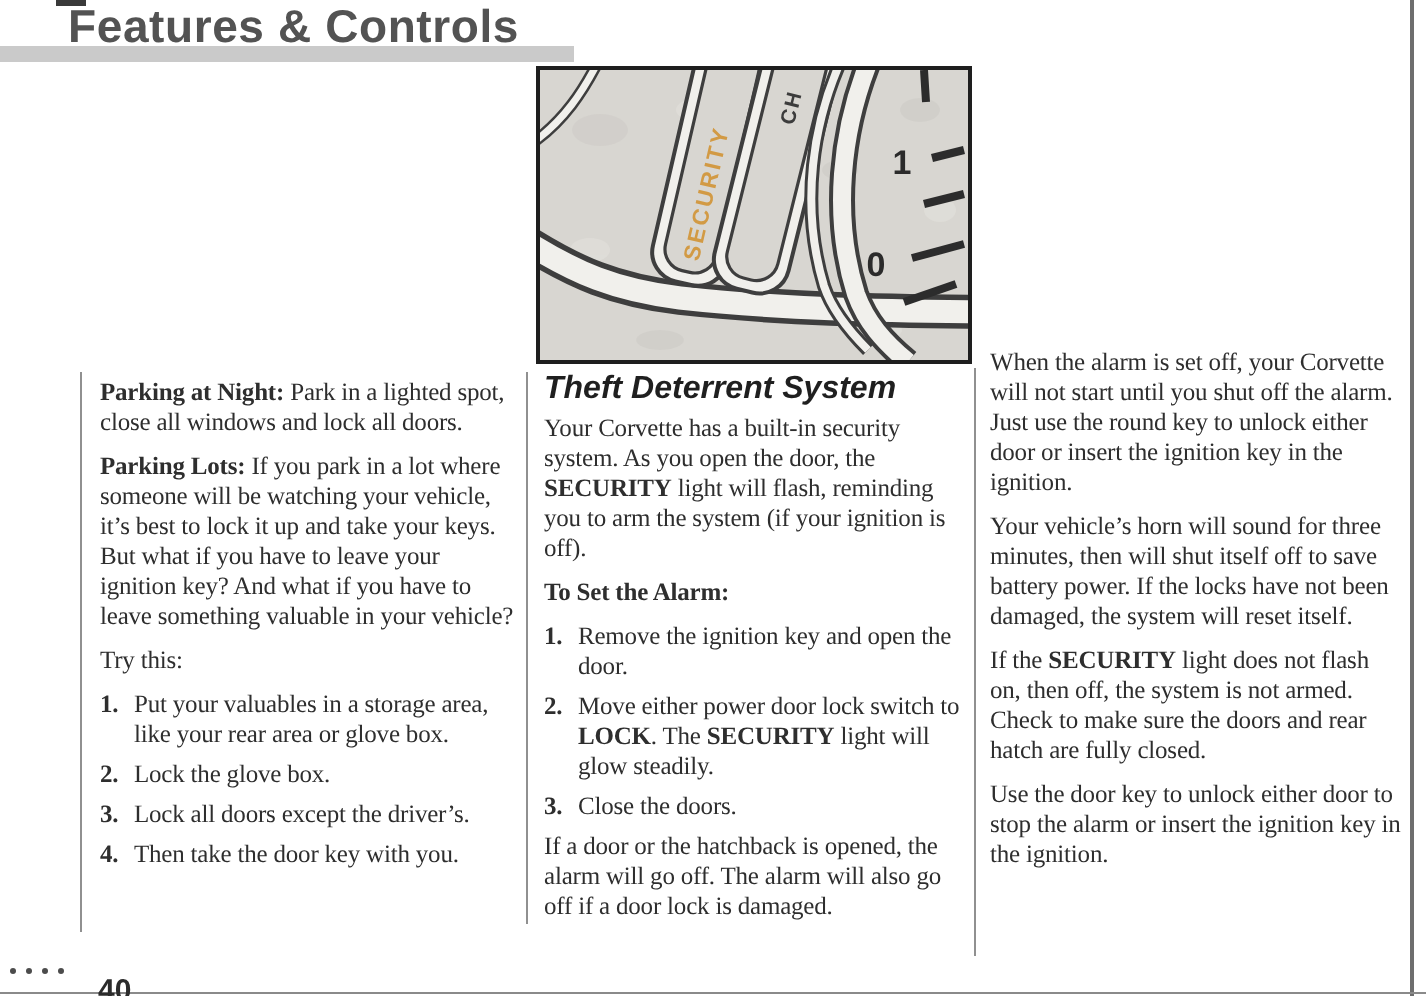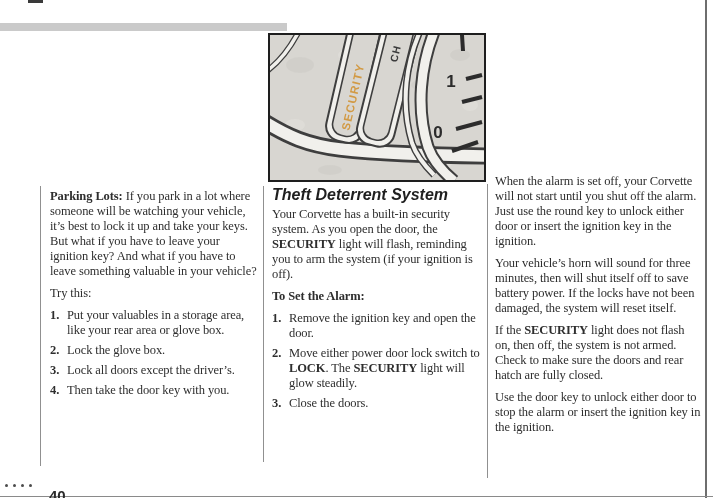--- a/index.html
+++ b/index.html
@@ -44,20 +44,21 @@
   .page-num{position:absolute;left:33px;top:471px;margin:16px;
       font-family:"Liberation Sans",sans-serif;font-weight:bold;font-size:15px;color:#2b2b2b;}
 </style>
 </head>
 <body>
 
 <div class="page">
 
   <div class="corner-dash"></div>
   <div class="title-bar"></div>
+  <h1 class="page-title">Features &amp; Controls</h1>
 
   <div class="figure">
     <svg width="214" height="145" viewBox="0 0 214 145">
       <rect width="214" height="145" fill="#d8d6d1"></rect>
 
       <g fill="#cdcbc6" opacity="0.55">
         <ellipse cx="30" cy="30" rx="14" ry="8"></ellipse>
           <ellipse cx="120" cy="120" rx="18" ry="7"></ellipse>
         <ellipse cx="190" cy="20" rx="10" ry="6"></ellipse>
           <ellipse cx="60" cy="135" rx="12" ry="5"></ellipse>
@@ -107,20 +108,21 @@
     </svg>
   </div>
 
   <div class="vrule rule-a"></div>
   <div class="vrule rule-b"></div>
   <div class="vrule rule-c"></div>
   <div class="scan-edge-right"></div>
   <div class="scan-edge-bottom"></div>
 
   <section class="col col-left">
+    <p><b>Parking at Night:</b><span> Park in a lighted spot, close all windows and lock all doors.</span></p>
     <p><b>Parking Lots:</b><span> If you park in a lot where someone will be watching your vehicle, it’s best to lock it up and take your keys. But what if you have to leave your ignition key? And what if you have to leave something valuable in your vehicle?</span></p>
     <p>Try this:</p>
     <div class="li">
         <span class="num">1.</span>
         <span class="li-text">Put your valuables in a storage area, like your rear area or glove box.</span>
       </div>
     <div class="li">
         <span class="num">2.</span>
         <span class="li-text">Lock the glove box.</span>
       </div>
@@ -143,20 +145,21 @@
         <span class="li-text">Remove the ignition key and open the door.</span>
       </div>
     <div class="li">
         <span class="num">2.</span>
         <span class="li-text"><span>Move either power door lock switch to </span><b>LOCK</b><span>. The </span><b>SECURITY</b><span> light will glow steadily.</span></span>
       </div>
     <div class="li">
         <span class="num">3.</span>
         <span class="li-text">Close the doors.</span>
       </div>
+    <p>If a door or the hatchback is opened, the alarm will go off. The alarm will also go off if a door lock is damaged.</p>
   </section>
 
   <section class="col col-right">
     <p>When the alarm is set off, your Corvette will not start until you shut off the alarm. Just use the round key to unlock either door or insert the ignition key in the ignition.</p>
     <p>Your vehicle’s horn will sound for three minutes, then will shut itself off to save battery power. If the locks have not been damaged, the system will reset itself.</p>
     <p><span>If the </span><b>SECURITY</b><span> light does not flash on, then off, the system is not armed. Check to make sure the doors and rear hatch are fully closed.</span></p>
     <p>Use the door key to unlock either door to stop the alarm or insert the ignition key in the ignition.</p>
   </section>
 
   <span class="dot" style="left:5px"></span>

